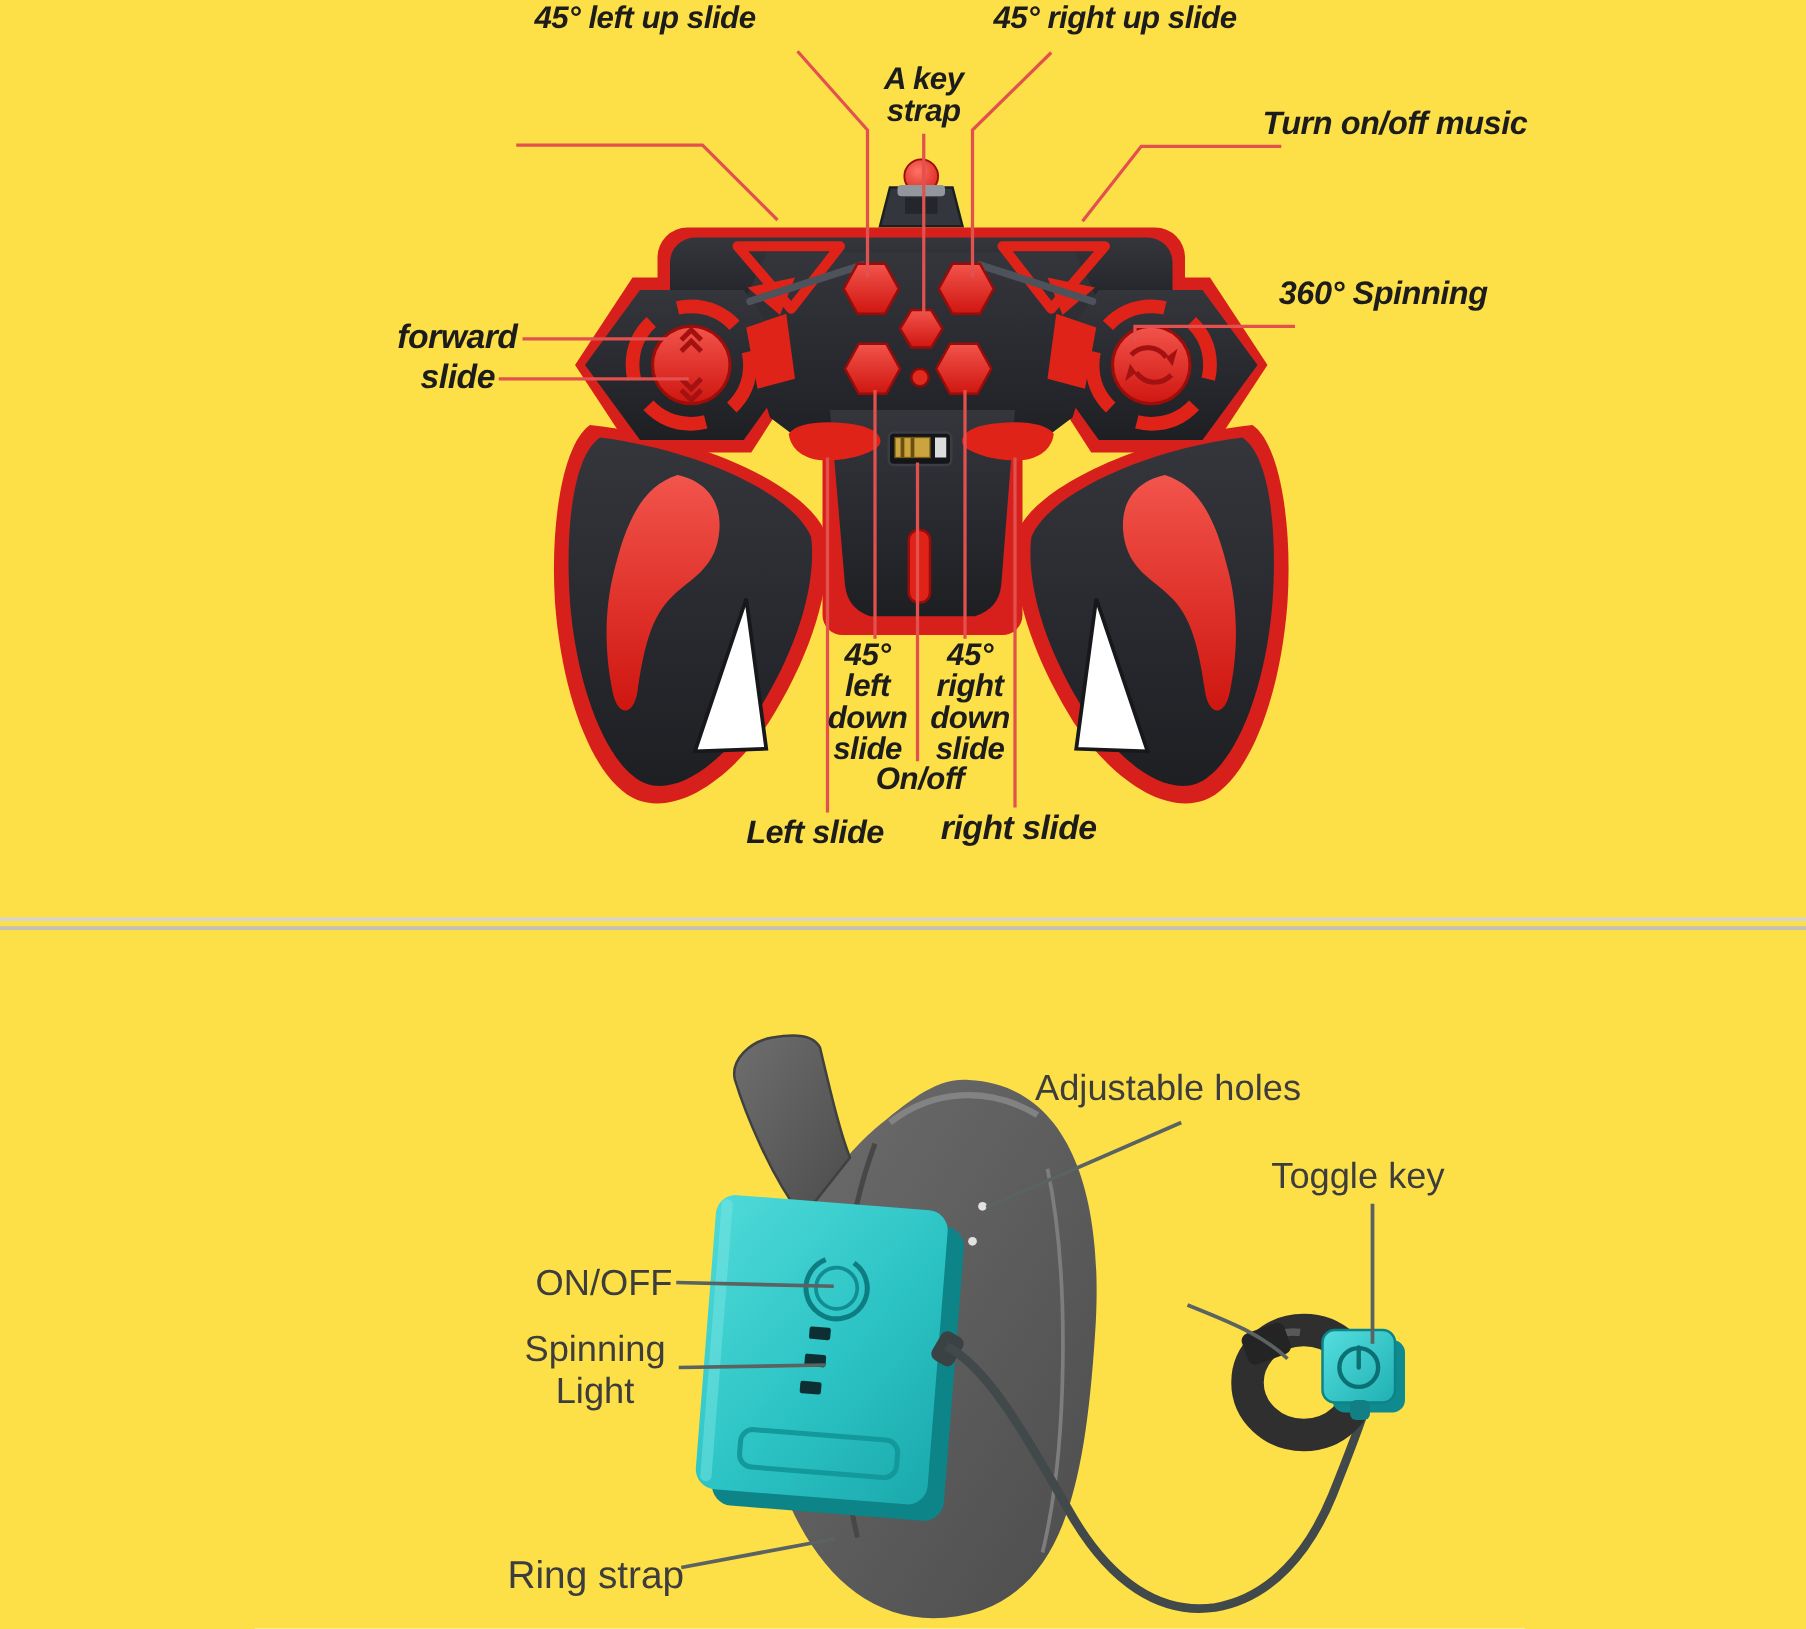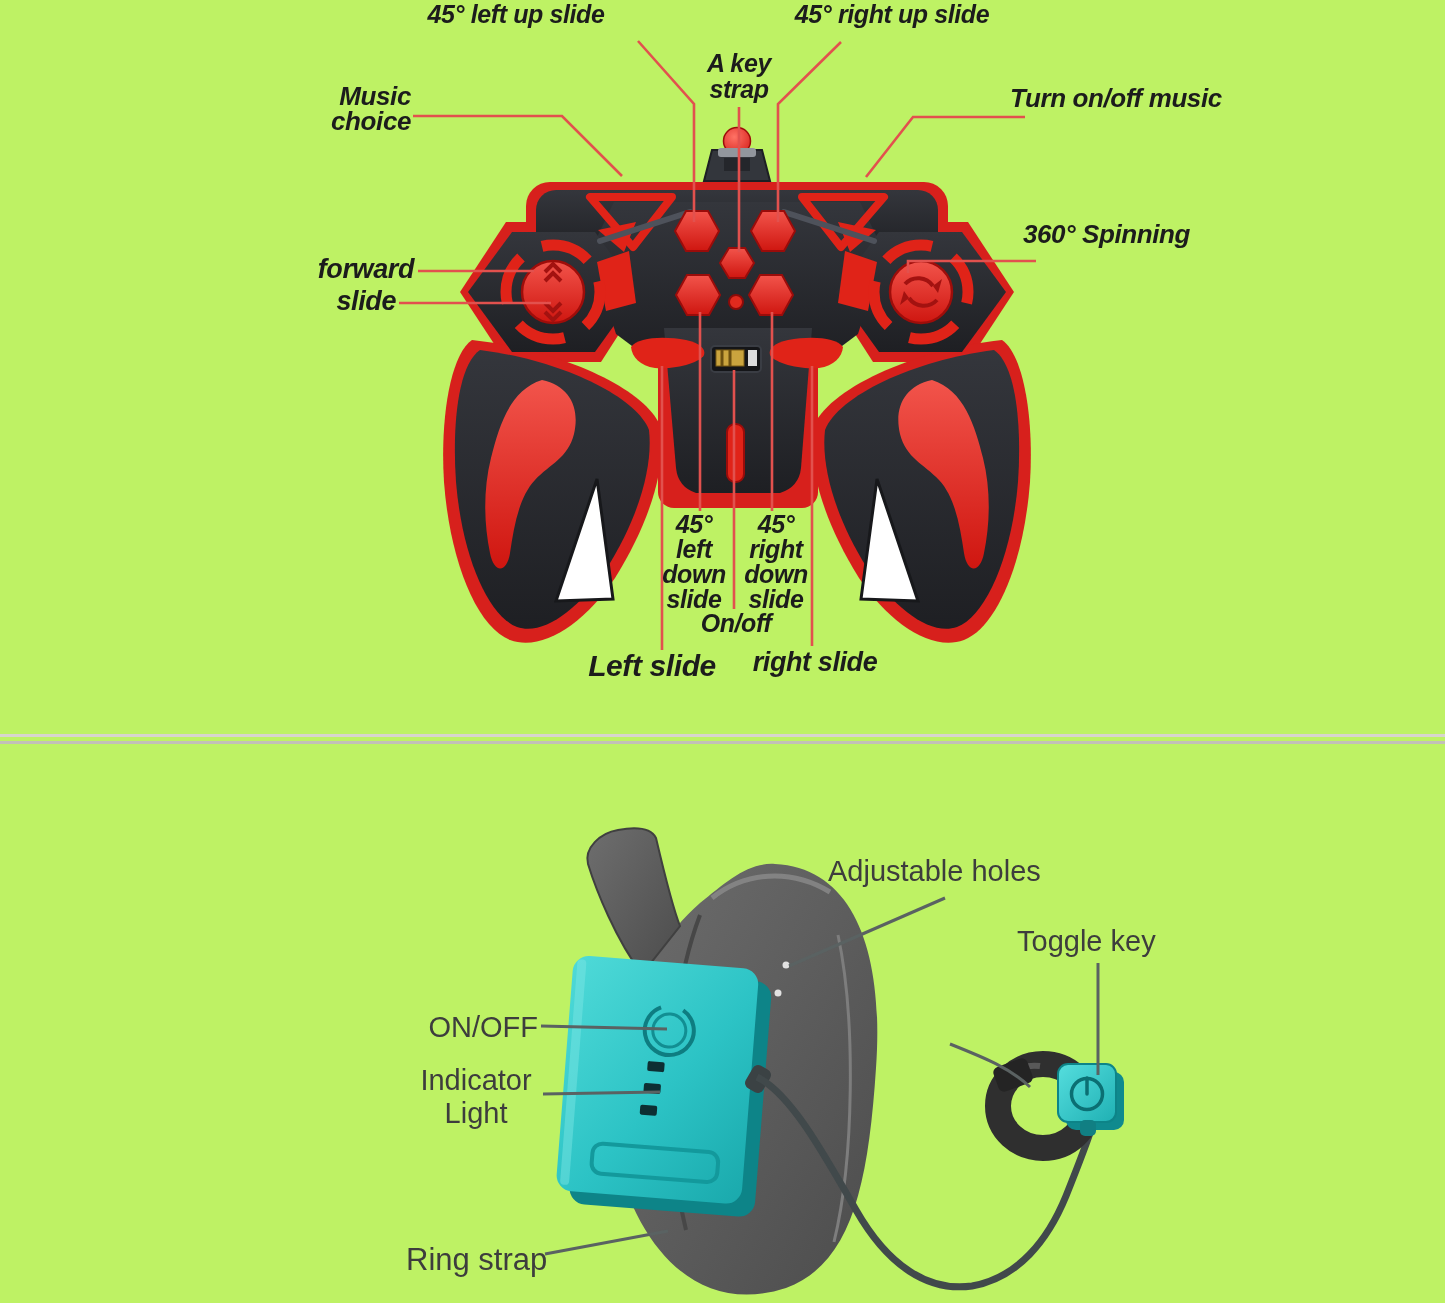--- a/index.html
+++ b/index.html
@@ -3,21 +3,21 @@
 <meta charset="utf-8">
 <style>
   :root{
     --leader-top:#e2514e;
     --leader-bottom:#5a6262;
     --label-top:#1c1c1c;
     --label-bottom:#3d3d3d;
   }
   html,body{margin:0;padding:0;background:#fff;}
   #stage{
-    position:relative;width:1445px;height:1303px;background:#bef264;overflow:hidden;
+    position:relative;width:1445px;height:1303px;background:#fde047;overflow:hidden;
     font-family:"Liberation Sans",sans-serif;
   }
   #artwork{position:absolute;left:0;top:0;}
   .lbl{position:absolute;white-space:pre-line;}
   .lbl-top{
     color:var(--label-top);font-weight:bold;font-style:italic;
     font-size:25px;line-height:25px;letter-spacing:-0.4px;
   }
   .lbl-bottom{
     color:var(--label-bottom);font-weight:normal;font-style:normal;
@@ -222,37 +222,36 @@
   </g>
 </svg>
 
 <div id="div1" class="divline"></div>
 <div id="div2" class="divline"></div>
 
 <div class="lbl lbl-top center" style="left:516px;top:2px;">45° left up slide</div>
 <div class="lbl lbl-top center" style="left:844px;top:2px;margin-left:48px;">45° right up slide</div>
 <div class="lbl lbl-top center" style="left:739px;top:50px;line-height:26px;">A key
 strap</div>
-<div class="lbl lbl-top rightal" style="left:255px;top:84px;width:156px;font-size:26px;">Music choice</div>
 <div class="lbl lbl-top" style="left:1010px;top:86px;font-size:26px;">Turn on/off music</div>
 <div class="lbl lbl-top rightal" style="left:294px;top:257px;width:120px;font-size:27px;">forward</div>
 <div class="lbl lbl-top rightal" style="left:296px;top:289px;width:100px;font-size:27px;">slide</div>
 <div class="lbl lbl-top" style="left:1023px;top:222px;font-size:26px;">360° Spinning</div>
 <div class="lbl lbl-top center" style="left:694px;top:512px;">45°
 left
 down
 slide</div>
 <div class="lbl lbl-top center" style="left:776px;top:512px;">45°
 right
 down
 slide</div>
 <div class="lbl lbl-top center" style="left:736px;top:611px;">On/off</div>
-<div class="lbl lbl-top center" style="left:652px;top:653px;font-size:30px;">Left slide</div>
+<div class="lbl lbl-top center" style="left:652px;top:653px;font-size:26px;">Left slide</div>
 <div class="lbl lbl-top center" style="left:815px;top:650px;font-size:27px;">right slide</div>
 
 <div class="lbl lbl-bottom" style="left:828px;top:855px;">Adjustable holes</div>
 <div class="lbl lbl-bottom" style="left:1017px;top:925px;">Toggle key</div>
 <div class="lbl lbl-bottom rightal" style="left:408px;top:1011px;width:130px;">ON/OFF</div>
-<div class="lbl lbl-bottom center" style="left:476px;top:1064px;">Indicator
+<div class="lbl lbl-bottom center" style="left:476px;top:1064px;">Spinning
 Light</div>
 <div class="lbl lbl-bottom" style="left:406px;top:1243px;font-size:31px;">Ring strap</div>
 
 </div>
 
 </body></html>

